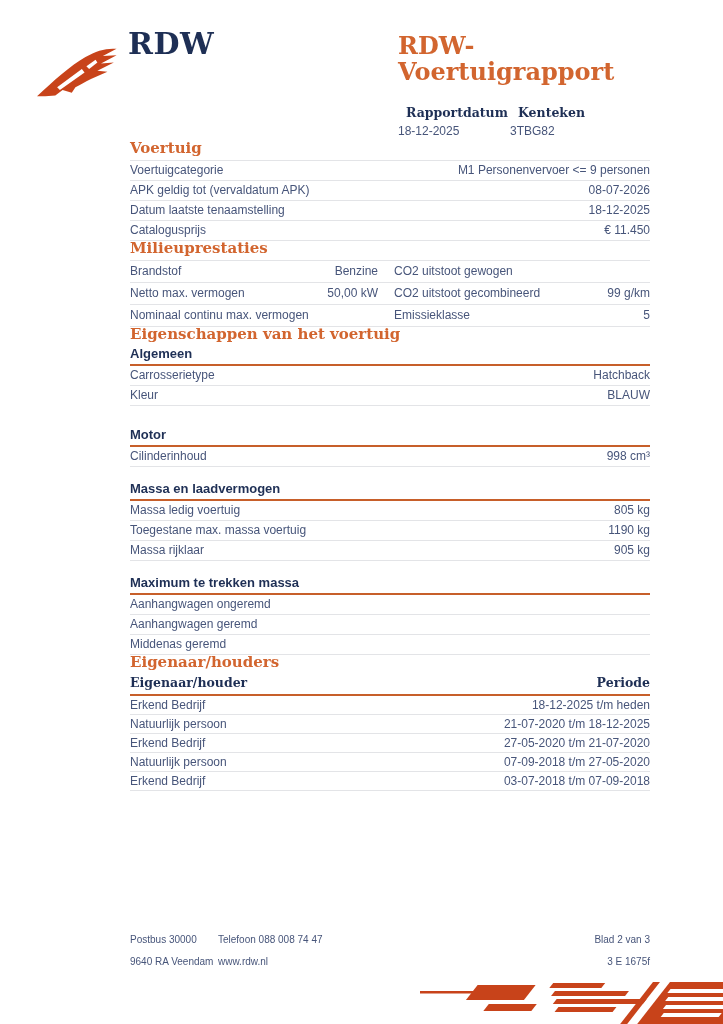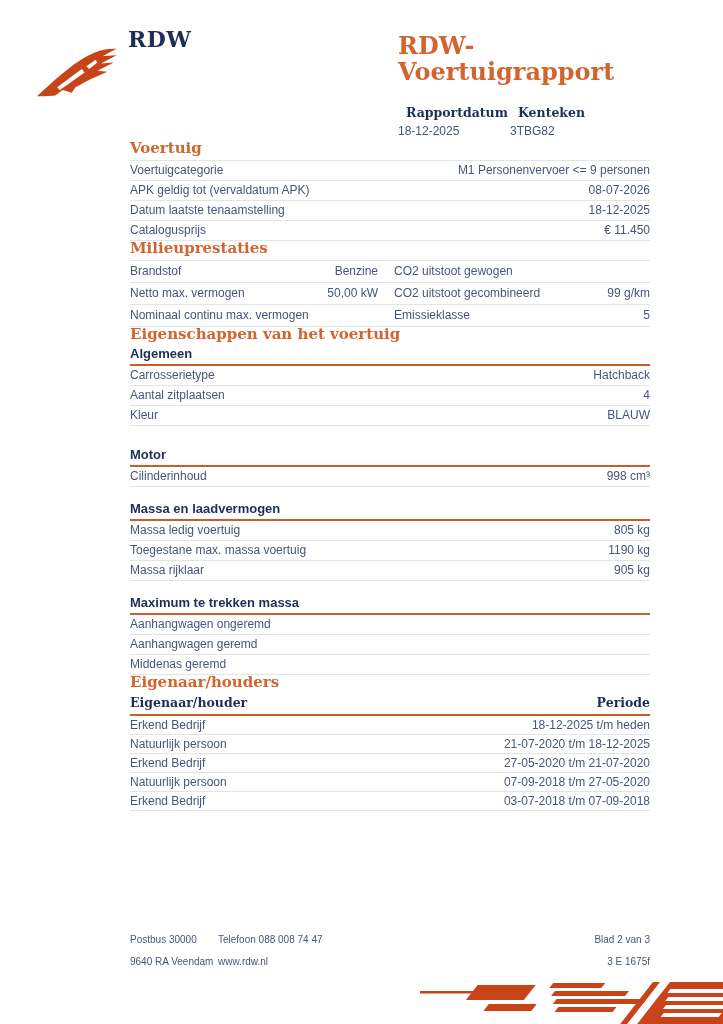--- a/index.html
+++ b/index.html
@@ -6,21 +6,21 @@
   html,body { background:#ffffff; }
   .page {
     position:relative; width:723px; height:1024px; background:#ffffff;
     font-family:"Liberation Sans","DejaVu Sans",sans-serif;
     color:#47557a; overflow:hidden; margin:0 auto;
   }
   .slab { font-family:"DejaVu Serif","Liberation Serif",serif; font-weight:bold; }
 
   
   .logo { position:absolute; left:34px; top:36px; width:92px; height:64px; }
-  .wordmark { position:absolute; left:128px; top:26px; font-size:22px; color:#1e2f55; letter-spacing:.5px; }
+  .wordmark { position:absolute; left:128px; top:26px; font-size:30px; color:#1e2f55; letter-spacing:.5px; }
   .head-right { position:absolute; left:398px; top:33px; width:260px; }
   .doc-title { font-size:24px; color:#d2652f; line-height:26px; }
   .meta { display:flex; margin-top:20px; }
   .meta-block { width:112px; }
   .meta-label { font-size:12.5px; color:#1e2f55;margin-left:8px; }
   .meta-value { font-size:12px; color:#47557a; margin-top:4px; }
 
   
   .main { position:absolute; left:130px; top:141px; width:520px; }
   h2.sec { font-size:15px; line-height:15px; color:#d2652f; margin:0 0 4px 0; }
@@ -133,24 +133,20 @@
       </div>
     </div>
 
     <h2 class="sec slab gap-big">Eigenschappen van het voertuig</h2>
 
     <h3 class="sub">Algemeen</h3>
     <div class="rows no-top">
       <div class="kv-row">
         <span class="lab">Carrosserietype</span>
         <span class="val">Hatchback</span>
-      </div>
-      <div class="kv-row">
-        <span class="lab">Aantal zitplaatsen</span>
-        <span class="val">4</span>
       </div>
       <div class="kv-row">
         <span class="lab">Kleur</span>
         <span class="val">BLAUW</span>
       </div>
     </div>
 
     <h3 class="sub gap-sub">Motor</h3>
     <div class="rows no-top">
       <div class="kv-row">

